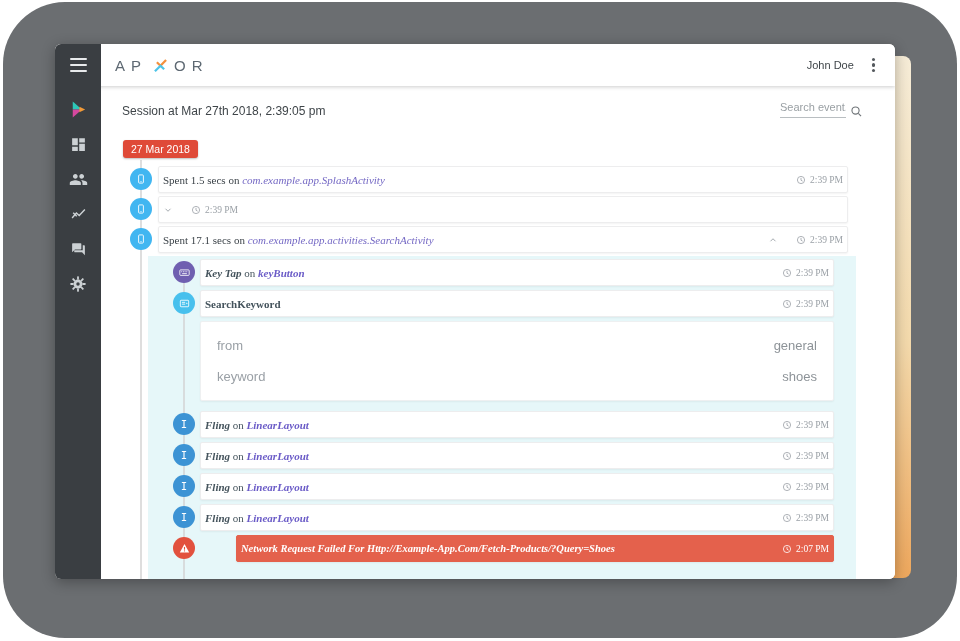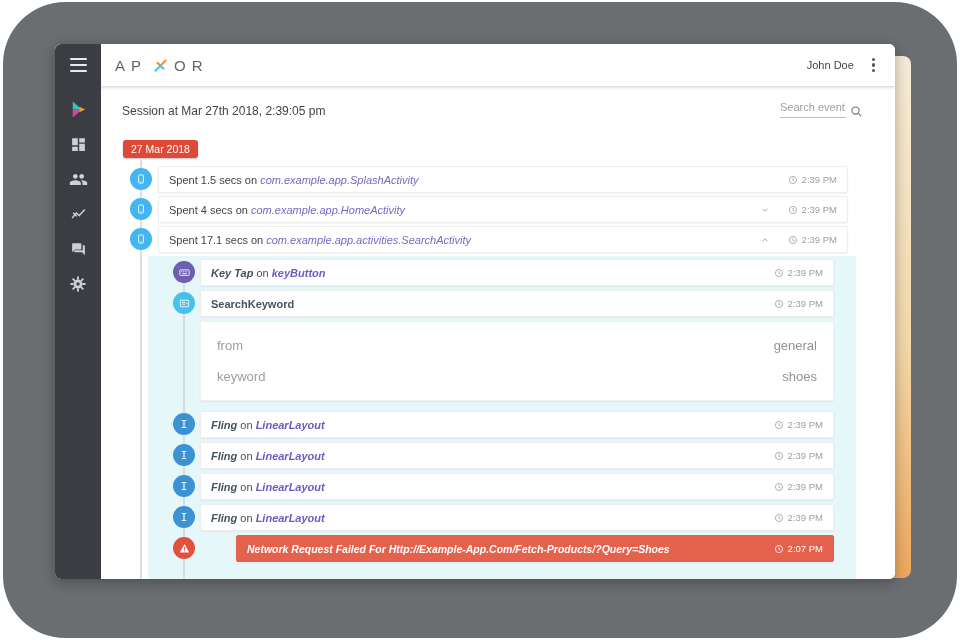--- a/index.html
+++ b/index.html
@@ -51,22 +51,22 @@
   
   .timeline{position:absolute;left:0;top:52px;right:0;bottom:0;overflow:hidden;}
   .main-line{position:absolute;left:39px;top:22px;bottom:0;width:2px;background:#dedede;}
   .date-badge{display:inline-block;margin:2px 0 8px 22px;padding:3px 8px;background:#df4a38;
               color:#fff;font-size:10.5px;font-weight:normal;border-radius:3px;position:relative;z-index:2;
               box-shadow:0 1px 2px rgba(0,0,0,.25);}
   .t-entry{position:relative;margin:0 47px 3px 57px;}
   .bubble{position:absolute;left:-28px;top:2px;width:22px;height:22px;border-radius:50%;
           display:flex;align-items:center;justify-content:center;z-index:2;}
   .row-card{height:27px;box-sizing:border-box;display:flex;align-items:center;justify-content:space-between;
-            background:#fff;border:1px solid #ededee;border-radius:2px;padding:0 10px;
-            box-shadow:0 1px 2px rgba(0,0,0,.05);cursor:pointer;}
+            background:#fff;border:1px solid #ededee;border-radius:2px;padding:0 4px;
+            box-shadow:0 1px 2px rgba(0,0,0,.05);cursor:pointer;font-family:Liberation Serif, serif;}
   .m-text{font-size:11px;color:#3c4349;white-space:nowrap;}
   .target{font-style:italic;color:#7468c4;}
   .row-right{display:flex;align-items:center;gap:4px;}
   .chev{margin-right:14px;display:flex;}
   .time{font-size:9.5px;color:#9aa0a6;display:flex;align-items:center;gap:4px;}
 
   .expanded{position:relative;margin:1px 39px 0 47px;background:#e6f7f9;padding:3px 0 80px;}
   .sub-line{position:absolute;left:35px;top:10px;bottom:0;width:2px;background:#d8dcdd;}
   .s-entry{position:relative;margin:0 22px 4px 52px;}
   .s-entry .bubble{left:-27px;}
@@ -208,21 +208,20 @@
               </div>
             </div>
             <div class="t-entry">
               <span class="bubble" style="background:#41b6f1">
                 <svg width="12" height="12" viewBox="0 0 20 20">
                   <rect x="6" y="3.2" width="8" height="13.6" rx="1.6" fill="none" stroke="#fff" stroke-width="1.5"></rect>
                   <circle cx="10" cy="14.3" r=".95" fill="#fff"></circle>
                 </svg>
               </span>
               <div class="row-card">
-                <span class="m-text">Spent 4 secs on <span class="target">com.example.app.HomeActivity</span></span>
                 <span class="row-right">
                   <span class="chev">
                     <svg width="10" height="10" viewBox="0 0 20 20">
                       <polyline points="5,7.5 10,12.5 15,7.5" fill="none" stroke="#9aa0a6" stroke-width="1.8"></polyline>
                     </svg>
                   </span>
                   <span class="time">
                     <svg width="10" height="10" viewBox="0 0 20 20">
                       <circle cx="10" cy="10" r="7.2" fill="none" stroke="#9aa0a6" stroke-width="1.6"></circle>
                       <polyline points="10,5.8 10,10.5 13.2,12.2" fill="none" stroke="#9aa0a6" stroke-width="1.6"></polyline>

